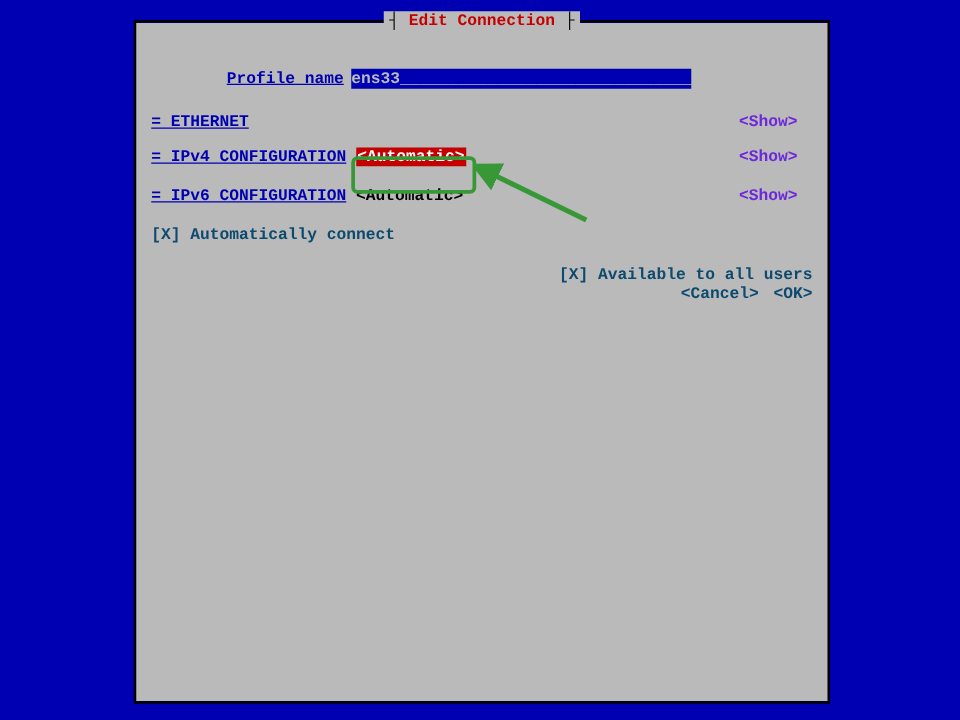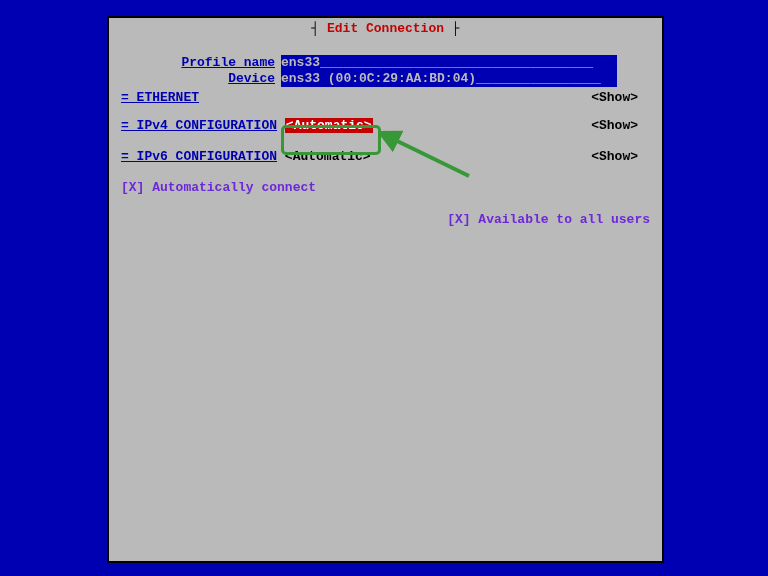--- a/index.html
+++ b/index.html
@@ -31,26 +31,25 @@
     left: 0;
     right: 0;
     text-align: center;
     pointer-events: none;
   }
   .title-inner {
     display: inline-block;
     background: #bababa;
     color: #c40000;
     padding: 0 4px;
-    margin-top: 12px;
   }
   .title-inner .pipe { color: #000; }
   .row { position: absolute; left: 12px; right: 12px; height: 16px; }
   .label { color: #0000b3; text-decoration: underline; }
-  .black { color: #6d28d9; }
+  .black { color: #0c4a6e; }
   .field {
     display: inline-block;
     background: #0000b3;
     color: #bababa;
     height: 16px;
     vertical-align: top;
   }
   .under { text-decoration: none; }
   .profile-row { top: 37px; }
   .device-row  { top: 53px; }
@@ -62,21 +61,21 @@
   }
   .eth-row  { top: 72px; }
   .ipv4-row { top: 100px; }
   .ipv6-row { top: 131px; }
   .auto-row { top: 162px; }
   .avail-row{ top: 194px; text-align: right; }
   .btn-row  { top: 209px; }
   .show-btn {
     position: absolute;
     right: 12px;
-    color: #000000;
+    color: #6d28d9;
   }
   .mode {
     color: #000;
   }
   .mode-selected {
     background: #c40000;
     color: #fff;
     padding: 0 1px;
   }
   .highlight-box {
@@ -95,26 +94,23 @@
 
 <div class="dialog">
 
   <div class="title-wrap">
     <span class="title-inner">
       <span class="pipe">┤ </span><span>Edit Connection</span><span class="pipe"> ├</span>
     </span>
   </div>
 
   <div class="row profile-row">
-    <span class="label labelcol">Profile name</span><span class="field" style="width:336px;"><span>ens33</span><span class="under">___________________________________</span></span>
+    <span class="label labelcol">Profile name</span><span class="field" style="width:272px;"><span>ens33</span><span class="under">___________________________________</span></span>
   </div>
 
-  <div class="row device-row">
-    <span class="label labelcol">Device</span><span class="field" style="width:336px;"><span>ens33 (00:0C:29:AA:BD:04)</span><span class="under">________________</span></span>
-  </div>
 
   <div class="row eth-row">
     <span class="label">= ETHERNET</span>
     <span class="show-btn">&lt;Show&gt;</span>
   </div>
 
   <div class="row ipv4-row">
     <span class="label">= IPv4 CONFIGURATION</span>
     <span class="mode-selected">&lt;Automatic&gt;</span>
     <span class="show-btn">&lt;Show&gt;</span>
@@ -126,20 +122,24 @@
     <span class="show-btn">&lt;Show&gt;</span>
   </div>
 
   <div class="row auto-row">
     <span class="black">[X] Automatically connect</span>
   </div>
   <div class="row avail-row">
     <span class="black">[X] Available to all users</span>
   </div>
 
+  <div class="row btn-row" style="text-align:right;">
+    <span class="black">&lt;Cancel&gt;</span>
+    <span class="black" style="margin-left:4px;">&lt;OK&gt;</span>
+  </div>
 
   <div class="highlight-box" style="left:172px; top:107px; width:100px; height:30px;"></div>
 
   <svg class="arrow" style="left:270px; top:108px;" width="100" height="60">
     <defs>
       <marker id="ah" markerWidth="6" markerHeight="6" refX="2" refY="3" orient="auto">
         <path d="M0,0 L6,3 L0,6 Z" fill="#389838"></path>
       </marker>
     </defs>
     <line x1="90" y1="50" x2="12" y2="12" stroke="#389838" stroke-width="4" marker-end="url(#ah)"></line>

